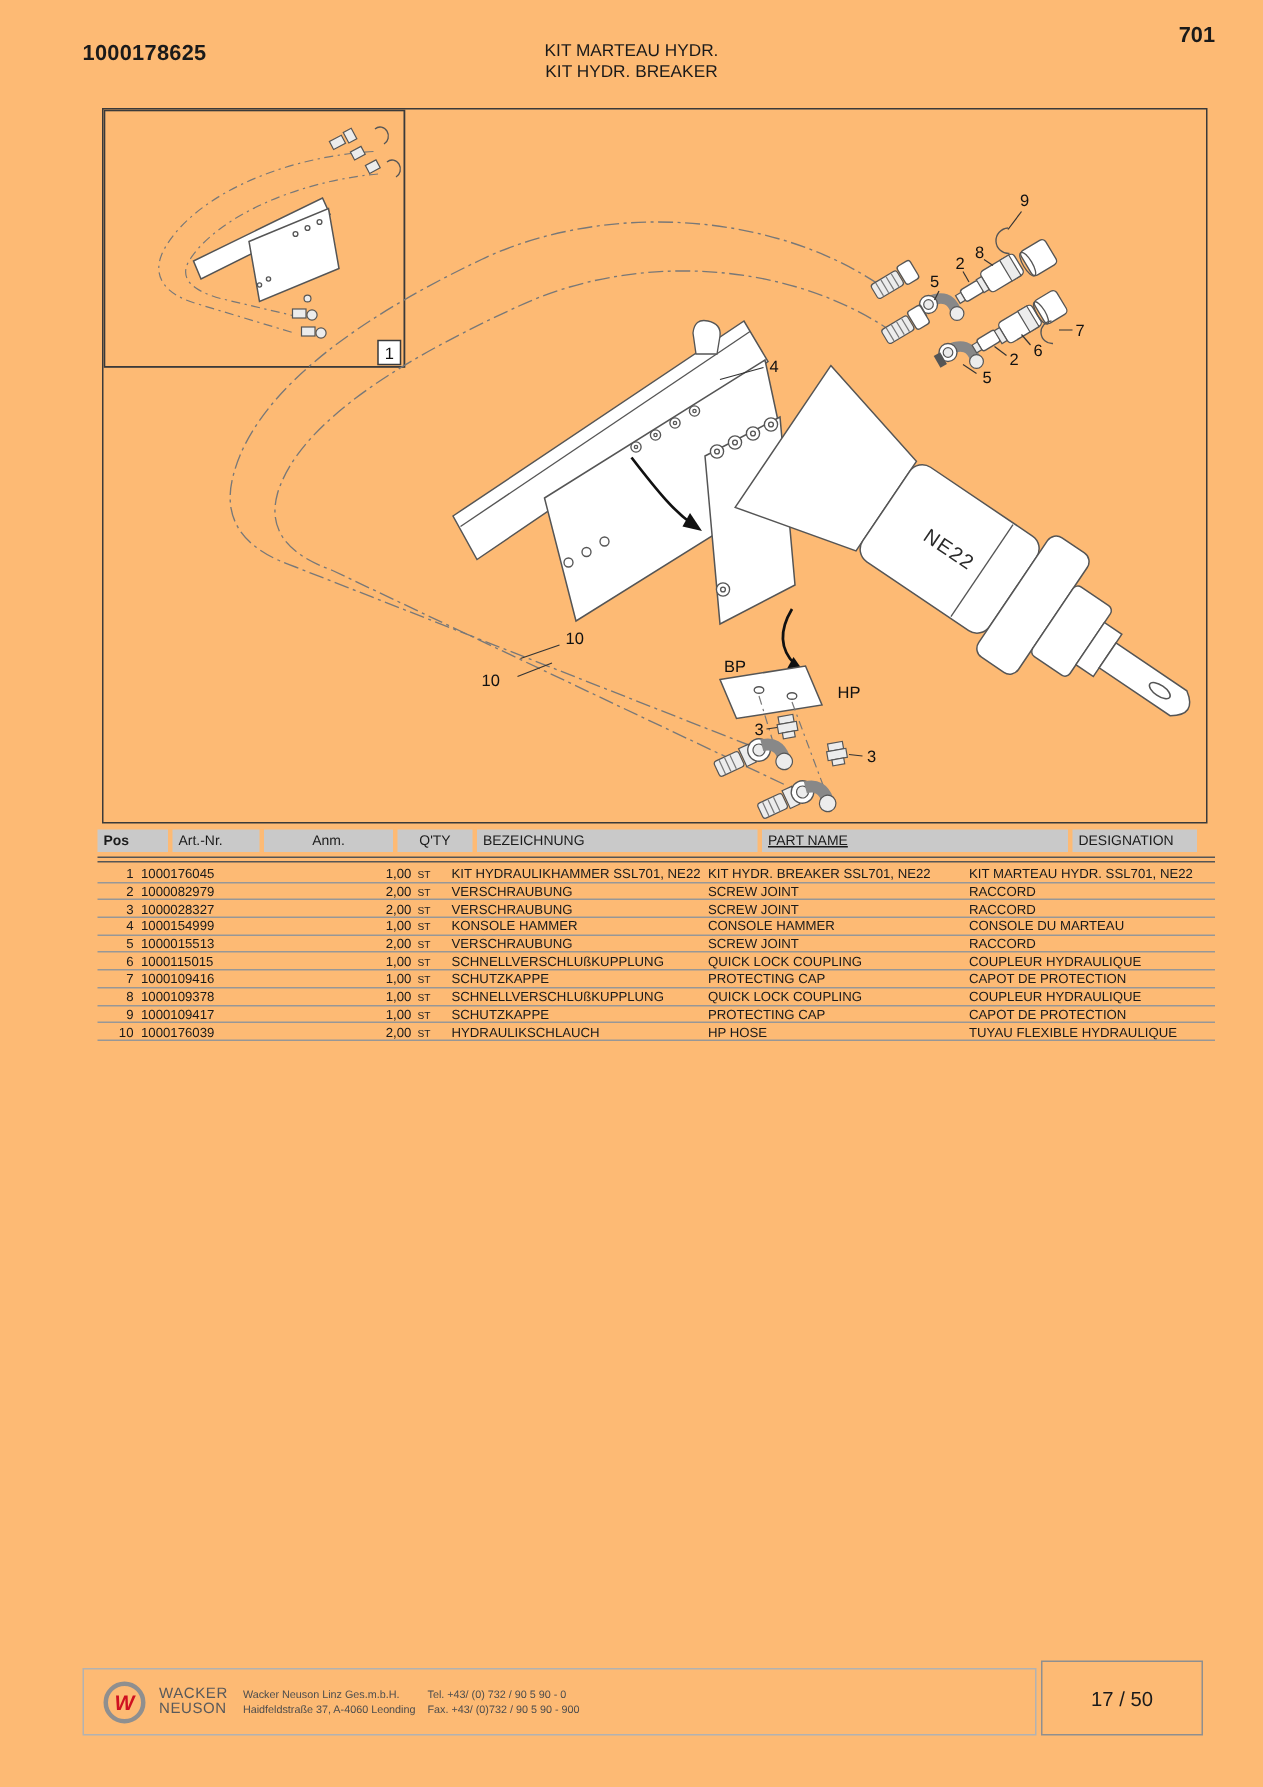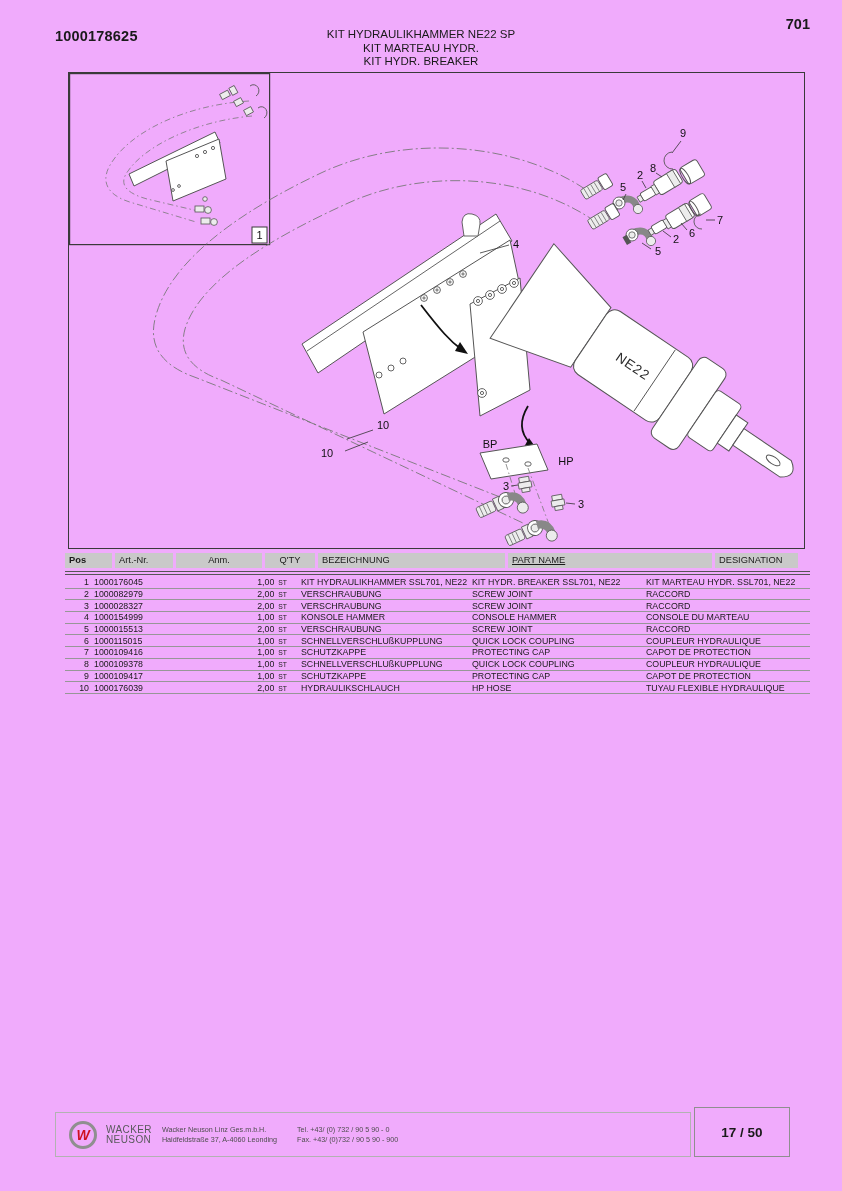--- a/index.html
+++ b/index.html
@@ -1,19 +1,19 @@
 <!DOCTYPE html>
 <html><head>
 <meta charset="utf-8">
 <style>
   * { margin:0; padding:0; box-sizing:border-box; }
   html,body { background:#fff; }
   .page {
     position:relative; width:842px; height:1191px; margin:0 auto;
-    background:#f0abfc; font-family:"Liberation Sans", sans-serif; color:#1a1a1a;
+    background:#fdba74; font-family:"Liberation Sans", sans-serif; color:#1a1a1a;
     overflow:hidden;
   }
   
   .doc-number { position:absolute; left:55px; top:28px; font-size:14.5px; font-weight:bold; letter-spacing:.2px; }
   .title-block { position:absolute; left:0; right:0; top:28px; text-align:center; font-size:11.5px; line-height:13.5px; }
   .page-code { position:absolute; right:32px; top:16px; font-size:14.5px; font-weight:bold; }
   
   .diagram-frame { position:absolute; left:68px; top:72px; width:737px; height:477px; border:1.5px solid #3a3a3a; }
   .diagram-frame svg { display:block; }
   .hose { fill:none; stroke:#787878; stroke-width:0.9; stroke-dasharray:10 3 2 3; }
@@ -48,31 +48,30 @@
   .c.qty { display:flex; justify-content:flex-end; padding-right:8px; align-items:baseline; }
   .qu { font-size:6.8px; margin-left:4px; color:#222; }
   .c.bez { padding-left:6px; }
   .c.part { padding-left:3px; }
   .c.des { padding-left:2px; }
   
   .footer-box { position:absolute; left:55px; top:1112px; width:636px; height:45px; border:1px solid #b2b2b2; display:flex; align-items:center; padding-left:13px; }
   .logo-circle { width:28px; height:28px; border:3px solid #8f8f8f; border-radius:50%; display:flex; align-items:center; justify-content:center; font-weight:bold; font-size:14px; color:#cf1020; font-style:italic; flex:0 0 auto; }
   .brand { margin-left:9px; font-weight:normal; font-size:10px; line-height:9.5px; color:#58595b; letter-spacing:.4px; }
   .company { margin-left:10px; font-size:7.2px; line-height:9.5px; color:#4d4d4d; }
-  .phones { margin-left:20px; font-size:7.2px; line-height:9.5px; color:#4d4d4d; }
-  .page-box { position:absolute; left:694px; top:1107px; width:96px; height:50px; border:1.3px solid #8f8f8f; display:flex; align-items:center; justify-content:center; font-size:13.5px; font-weight:bold; }
+  .phones { margin-left:8px; font-size:7.2px; line-height:9.5px; color:#4d4d4d; }
+  .page-box { position:absolute; left:694px; top:1107px; width:108px; height:50px; border:1.3px solid #8f8f8f; display:flex; align-items:center; justify-content:center; font-size:13.5px; font-weight:normal; }
 </style>
 </head>
 <body>
 
 <div class="page">
 
   <div class="doc-number">1000178625</div>
   <div class="title-block">
-    <div>KIT HYDRAULIKHAMMER NE22 SP</div>
     <div>KIT MARTEAU HYDR.</div>
     <div>KIT HYDR. BREAKER</div>
   </div>
   <div class="page-code">701</div>
 
   <div class="diagram-frame">
     <svg width="734" height="474" viewBox="0 0 734 474">
 
       <g>
         <rect x="0.6" y="0.6" width="200" height="171" fill="none" stroke="#3a3a3a" stroke-width="1.2"></rect>

